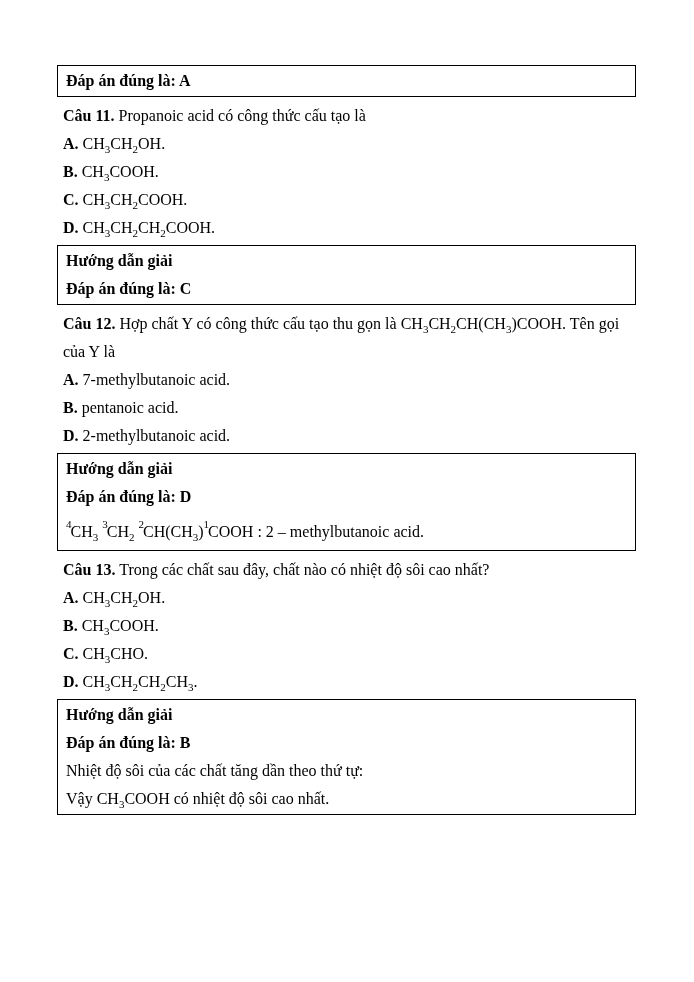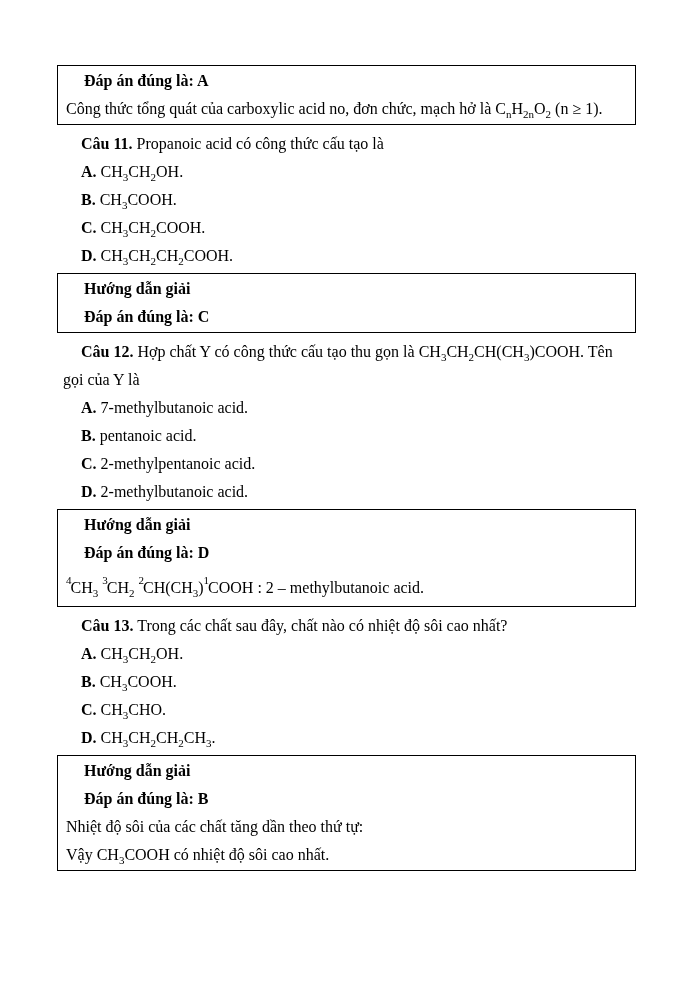--- a/index.html
+++ b/index.html
@@ -19,21 +19,21 @@
     position: absolute;
     left: 57px;
     top: 65px;
     width: 579px;
   }
   p {
     margin: 0;
     font-size: 16px;
     line-height: 28px;
   }
-  b { font-weight: bold; margin-left: 18px; }
+  b { font-weight: bold; }
   sub {
     font-size: 11px;
     line-height: 0;
   }
   sup {
     font-size: 11px;
     line-height: 0;
   }
   .box {
     border: 1px solid #000000;
@@ -52,41 +52,39 @@
     margin-right: -1px;
   }
 </style>
 </head>
 <body>
 
 <div class="content">
 
   <section class="box">
     <p><b>Đáp án đúng là: A</b></p>
-    <p>Công thức tổng quát của carboxylic acid no, đơn chức, mạch hở là C<sub>n</sub>H<sub>2n</sub>O<sub>2</sub> (n ≥ 1).</p>
   </section>
 
   <div class="qblock">
     <p><b>Câu 11.</b> <span>Propanoic acid có công thức cấu tạo là</span></p>
     <p><b>A.</b> <span>CH<sub>3</sub>CH<sub>2</sub>OH.</span></p>
     <p><b>B.</b> <span>CH<sub>3</sub>COOH.</span></p>
     <p><b>C.</b> <span>CH<sub>3</sub>CH<sub>2</sub>COOH.</span></p>
     <p><b>D.</b> <span>CH<sub>3</sub>CH<sub>2</sub>CH<sub>2</sub>COOH.</span></p>
   </div>
 
   <section class="box">
     <p><b>Hướng dẫn giải</b></p>
     <p><b>Đáp án đúng là: C</b></p>
   </section>
 
   <div class="qblock">
     <p><b>Câu 12.</b> <span>Hợp chất Y có công thức cấu tạo thu gọn là CH<sub>3</sub>CH<sub>2</sub>CH(CH<sub>3</sub>)COOH. Tên gọi của Y là</span></p>
     <p><b>A.</b> <span>7-methylbutanoic acid.</span></p>
     <p><b>B.</b> <span>pentanoic acid.</span></p>
-    <p><b>C.</b> <span>2-methylpentanoic acid.</span></p>
     <p><b>D.</b> <span>2-methylbutanoic acid.</span></p>
   </div>
 
   <section class="box">
     <p><b>Hướng dẫn giải</b></p>
     <p><b>Đáp án đúng là: D</b></p>
     <p class="formula-line"><sup>4</sup>CH<sub>3</sub> <sup>3</sup>CH<sub>2</sub> <sup>2</sup>CH(CH<sub>3</sub>)<sup>1</sup>COOH : 2 – methylbutanoic acid.</p>
   </section>
 
   <div class="qblock">

